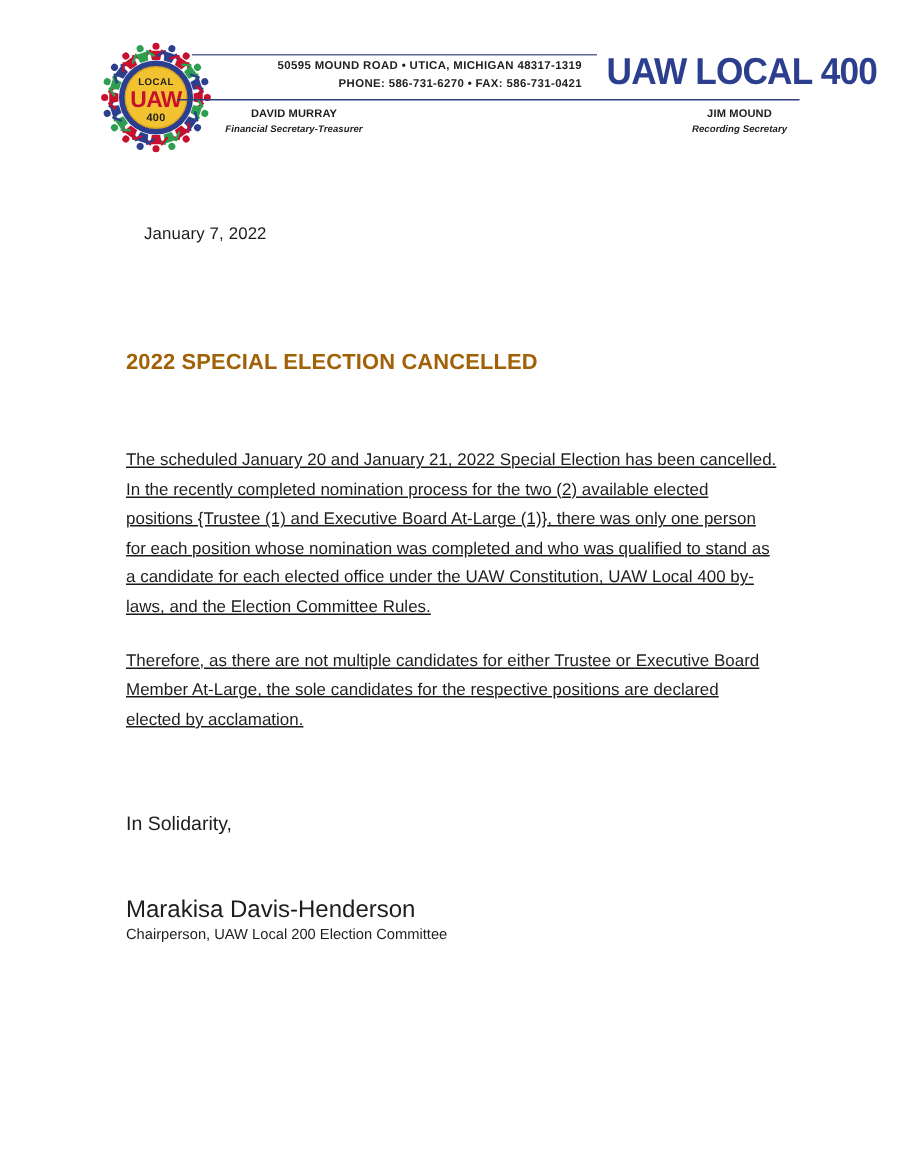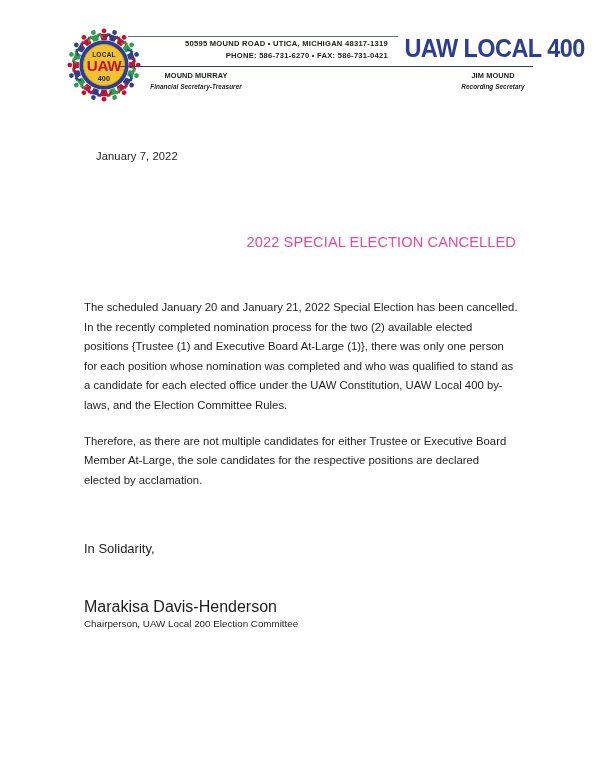--- a/index.html
+++ b/index.html
@@ -137,32 +137,33 @@
     font-size: 11.2px;
     color: #1d1d1d;
     letter-spacing: 0.1px;
   }
 
   .doc-title {
     position: absolute;
     left: 84px;
     top: 234px;
     width: 432px;
-    text-align: right;
+    text-align: left;
     font-size: 14.6px;
-    font-weight: normal;
+    font-weight: bold;
     letter-spacing: 0.1px;
-    color: #ec4899;
+    color: #a16207;
   }
 
   .body-copy {
     position: absolute;
     left: 84px;
     top: 298px;
     width: 434px;
+    text-decoration: underline;
   }
   .body-copy p {
     margin: 0 0 16px 0;
     font-size: 11.3px;
     line-height: 19.6px;
     color: #1d1d1d;
     letter-spacing: 0.01px;
   }
   .body-copy p:last-child { margin-bottom: 0; }
 
@@ -331,21 +332,21 @@
 
     <div class="address">
       <div class="line">50595 MOUND ROAD • UTICA, MICHIGAN 48317-1319</div>
       <div class="line">PHONE: 586-731-6270 • FAX: 586-731-0421</div>
     </div>
 
     <div class="wordmark">UAW LOCAL 400</div>
 
     <div class="officers">
       <div class="officer o3">
-        <div class="name">MOUND MURRAY</div>
+        <div class="name">DAVID MURRAY</div>
         <div class="title">Financial Secretary-Treasurer</div>
       </div>
       <div class="officer o4">
         <div class="name">JIM MOUND</div>
         <div class="title">Recording Secretary</div>
       </div>
     </div>
   </div>
 
   <div class="doc-date">January 7, 2022</div>

